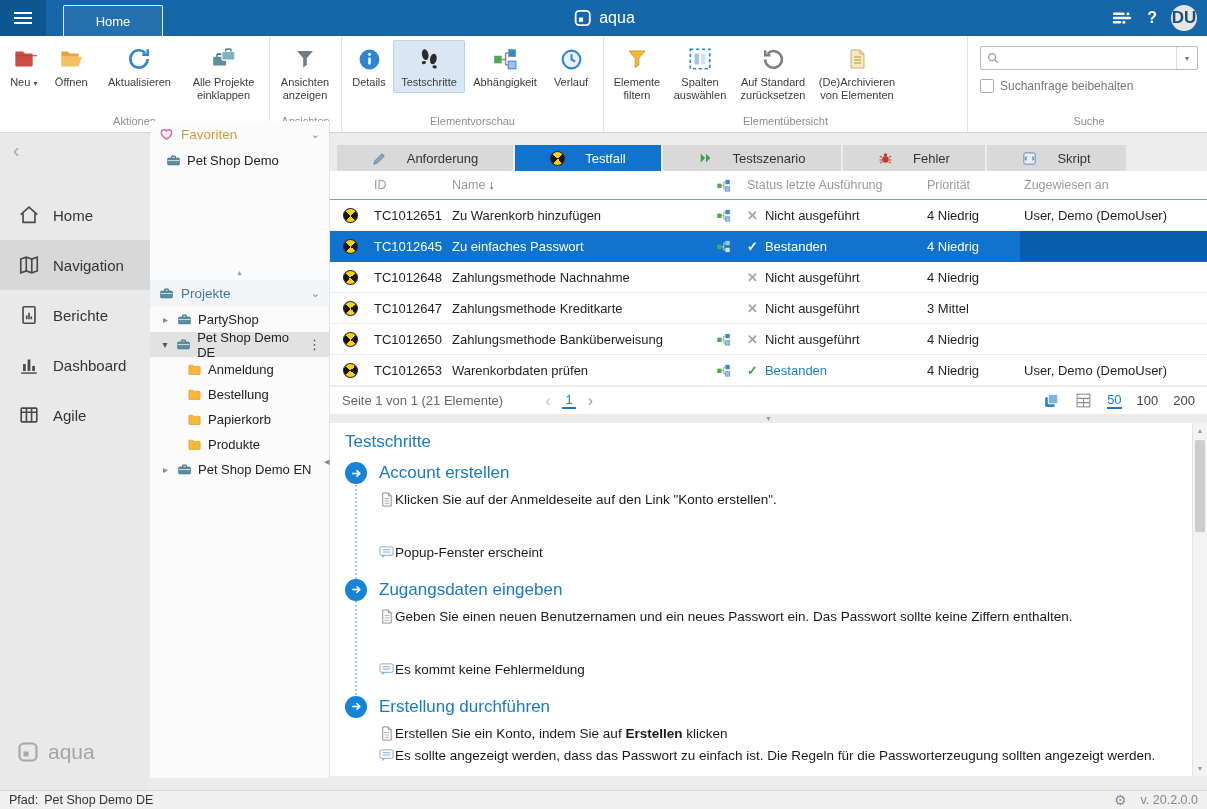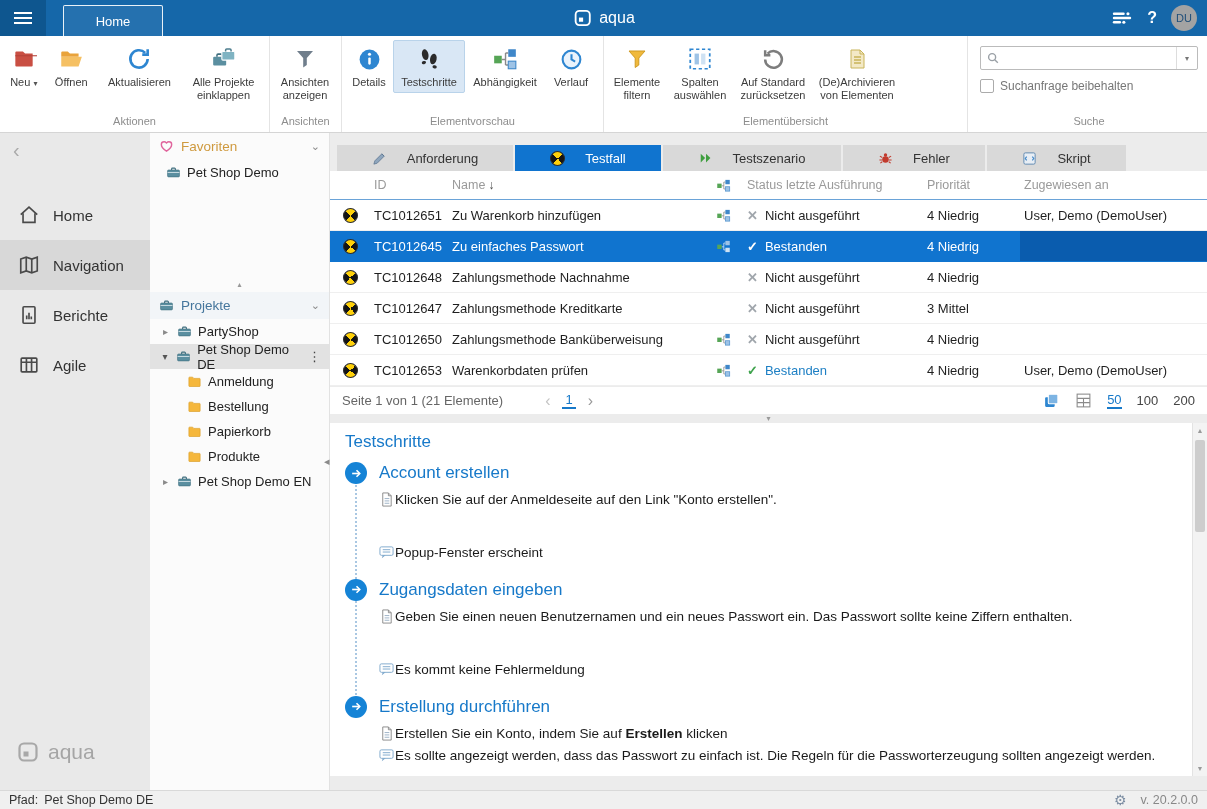--- a/index.html
+++ b/index.html
@@ -15,22 +15,22 @@
             align-items:center; justify-content:center; gap:3px; cursor:pointer; }
   .burger i { width:18px; height:2px; background:#fff; }
   .top-tab { margin-left:17px; align-self:flex-end; height:31px; width:100px;
              border:1px solid rgba(255,255,255,.9); border-bottom:none; border-radius:2px 2px 0 0;
              background:rgba(255,255,255,.07); display:flex; align-items:center; justify-content:center;
              font-size:13px; }
   .brand { position:absolute; left:50%; top:0; height:36px; transform:translateX(-50%);
            display:flex; align-items:center; gap:7px; font-size:16px; }
   .top-right { margin-left:auto; display:flex; align-items:center; gap:14px; padding-right:10px; }
   .q-icon { font-size:16px; font-weight:bold; }
-  .avatar { width:26px; height:26px; border-radius:50%; background:#a3a3a3; color:#1f4e79;
-            font-weight:normal; font-size:11px; display:flex; align-items:center; justify-content:center; }
+  .avatar { width:26px; height:26px; border-radius:50%; background:#e5e5e5; color:#1f4e79;
+            font-weight:bold; font-size:17px; display:flex; align-items:center; justify-content:center; }
 
   
   #ribbon { position:absolute; top:36px; left:0; width:1207px; height:97px; background:#fff;
             border-bottom:1px solid #d5d5d5; display:flex; }
   .rgroup { border-right:1px solid #e4e4e4; display:flex; flex-direction:column; flex:none; }
   .rgroup.grow { flex:1; border-right:none; }
   .rbtns { flex:1; display:flex; align-items:flex-start; padding:4px 3px 0 3px; }
   .rlabel { height:17px; text-align:center; font-size:11px; color:#8d8d8d; }
   .rbtn { display:flex; flex-direction:column; align-items:center; text-align:center; font-size:11px;
           color:#3c3c3c; padding:3px 1px; border:1px solid transparent; border-radius:2px;
@@ -52,21 +52,21 @@
   .side-back { position:absolute; top:6px; left:13px; color:#aaa; font-size:20px; cursor:pointer; }
   .side-items { position:absolute; top:57px; left:0; right:0; }
   .side-item { height:50px; display:flex; align-items:center; gap:13px; padding-left:18px;
                font-size:15px; color:#333; cursor:pointer; }
   .side-item.active { background:#d8d8d8; }
   .side-item .sic { width:22px; height:22px; }
   .side-logo { position:absolute; bottom:26px; left:16px; display:flex; align-items:center; gap:8px;
                color:#a5a5a5; font-size:21px; }
 
   
-  #explorer { position:absolute; top:133px; left:150px; width:180px; height:657px; background:#fbfbfb;
+  #explorer { position:absolute; top:121px; left:150px; width:180px; height:657px; background:#fbfbfb;
               border-right:1px solid #e2e2e2; }
   .exp-header { height:27px; display:flex; align-items:center; gap:7px; padding:0 9px; font-size:13.5px; }
   .fav-label { color:#cf9a3f; flex:1; }
   .prj-label { color:#44759c; flex:1; }
   .hdr-chevron { color:#8a8a8a; font-size:11px; cursor:pointer; }
   .exp-item { height:25px; display:flex; align-items:center; gap:6px; padding-left:10px;
               font-size:13px; color:#222; cursor:pointer; }
   .exp-item.sel { background:#e2e2e2; }
   .exp-item .expander { width:11px; color:#8a8a8a; font-size:10px; text-align:center; }
   .exp-item .expander.open { color:#555; }
@@ -380,20 +380,31 @@
       <span>Navigation</span>
     </div>
     <div class="side-item">
       <span class="sic">
         <svg width="22" height="22" viewBox="0 0 24 24" fill="none" stroke="#4a4a4a" stroke-width="1.8">
             <rect x="5.5" y="3" width="13" height="18" rx="1"></rect>
             <path d="M9.5 16.5v-4M12 16.5v-7M14.5 16.5v-3"></path>
           </svg>
       </span>
       <span>Berichte</span>
+    </div>
+    <div class="side-item">
+      <span class="sic">
+        <svg width="22" height="22" viewBox="0 0 24 24" fill="#4a4a4a">
+            <path d="M3.5 20h17v1.6h-17z"></path>
+            <rect x="5.5" y="11" width="3" height="7.5"></rect>
+            <rect x="10.5" y="6" width="3" height="12.5"></rect>
+            <rect x="15.5" y="13" width="3" height="5.5"></rect>
+          </svg>
+      </span>
+      <span>Dashboard</span>
     </div>
     <div class="side-item">
       <span class="sic">
         <svg width="22" height="22" viewBox="0 0 24 24" fill="none" stroke="#4a4a4a" stroke-width="1.8">
             <rect x="3.5" y="4.5" width="17" height="15" rx="1"></rect>
             <path d="M9.2 4.5v15M14.8 4.5v15M3.5 9h17"></path>
           </svg>
       </span>
       <span>Agile</span>
     </div>

